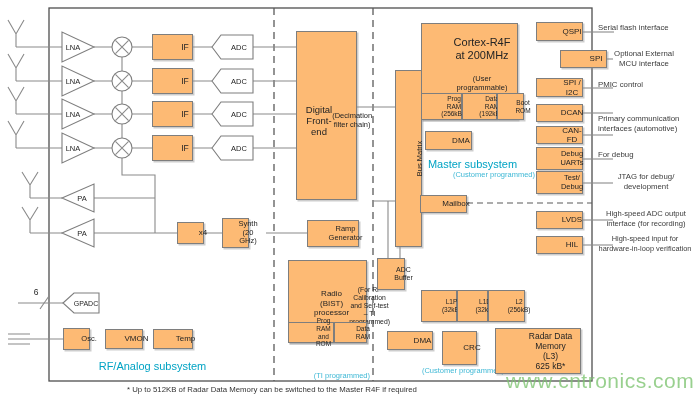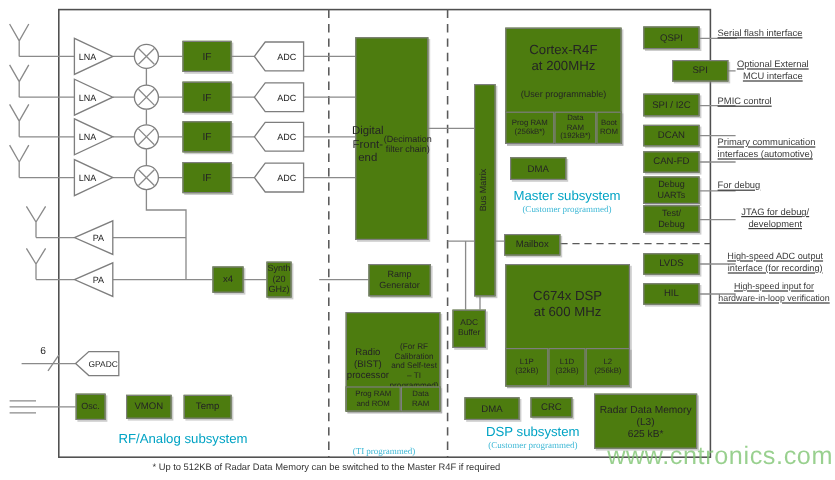--- a/index.html
+++ b/index.html
@@ -1,26 +1,26 @@
 <!DOCTYPE html>
 <html><head>
 <meta charset="utf-8">
 <style>
   html,body{margin:0;padding:0;background:#fff;}
   #stage{position:relative;width:696px;height:400px;background:#fff;overflow:hidden;
          font-family:"Liberation Sans",sans-serif;}
   #stage svg{position:absolute;left:0;top:0;}
-  .box{position:absolute;background:#4d7c0f;border:1px solid #7e7e7e;
+  .box{position:absolute;background:#fdba74;border:1px solid #7e7e7e;
        box-shadow:1.5px 1.5px 0 rgba(145,145,145,.45);
        display:flex;align-items:center;justify-content:center;
-       text-align:center;color:#242424;line-height:1.18;box-sizing:border-box;}
+       text-align:center;color:#242424;line-height:1.18;box-sizing:border-box;padding-left:25px;}
   .pre{white-space:pre-line;}
   .cyan{position:absolute;color:#00a3c4;font-weight:normal;text-align:center;line-height:1.1;}
-  .cyan-note{position:absolute;color:#41b9d6;font-weight:normal;text-align:center;font-family:Liberation Serif, serif;}
-  .ext{position:absolute;color:#3b3b3b;line-height:1.3;text-align:left;text-decoration:underline;}
+  .cyan-note{position:absolute;color:#41b9d6;font-weight:normal;text-align:right;}
+  .ext{position:absolute;color:#3b3b3b;line-height:1.3;text-align:left;}
   .rot span{transform:rotate(-90deg);white-space:nowrap;display:block;}
   .wm{position:absolute;color:#7dc470;opacity:.78;letter-spacing:.5px;font-weight:bold;}
   .foot{position:absolute;color:#333;}
   svg text{fill:#242424;font-family:"Liberation Sans",sans-serif;}
   svg .shape{fill:#fff;stroke:#7e7e7e;stroke-width:1.1;}
   svg .wire{stroke:#8a8a8a;stroke-width:1.1;fill:none;}
   svg .bound{stroke:#4f4f4f;stroke-width:1.3;fill:none;}
   svg .dash{stroke:#5a5a5a;stroke-width:1.3;fill:none;stroke-dasharray:7 5;}
   svg .dash2{stroke:#5a5a5a;stroke-width:1.1;fill:none;stroke-dasharray:6 4;}
 </style>
@@ -178,33 +178,28 @@
   <div class="box pre" style="left:462px;top:93px;width:35px;height:27px;font-size:6.5px">Data
 RAM
 (192kB*)</div>
   <div class="box pre" style="left:497px;top:93px;width:21px;height:27px;font-size:6.5px">Boot
 ROM</div>
   <div class="box" style="left:425px;top:131px;width:47px;height:19px;font-size:8px">DMA</div>
   <div class="cyan" style="left:410px;top:158px;width:125px;font-size:11px">Master subsystem</div>
   <div class="cyan-note" style="left:410px;top:170px;width:125px;font-size:7.5px">(Customer programmed)</div>
   <div class="box" style="left:420px;top:195px;width:47px;height:18px;font-size:8px">Mailbox</div>
 
-  <div class="box" style="left:421px;top:220px;width:104px;height:102px;flex-direction:column;padding-bottom:34px">
-    <div class="pre" style="font-size:11px">C674x DSP
-at 600 MHz</div>
-  </div>
   <div class="box pre" style="left:421px;top:290px;width:36px;height:32px;font-size:6.5px">L1P
 (32kB)</div>
   <div class="box pre" style="left:457px;top:290px;width:31px;height:32px;font-size:6.5px">L1D
 (32kB)</div>
   <div class="box pre" style="left:488px;top:290px;width:37px;height:32px;font-size:6.5px">L2
 (256kB)</div>
   <div class="box" style="left:387px;top:331px;width:46px;height:19px;font-size:8px">DMA</div>
-  <div class="box" style="left:442px;top:331px;width:35px;height:17px;font-size:8px">CRC</div>
-  <div class="cyan" style="left:384px;top:354px;width:120px;font-size:11px">DSP subsystem</div>
+  <div class="box" style="left:442px;top:331px;width:35px;height:34px;font-size:8px">CRC</div>
   <div class="cyan-note" style="left:384px;top:366px;width:120px;font-size:7.5px">(Customer programmed)</div>
   <div class="box pre" style="left:495px;top:328px;width:86px;height:46px;font-size:8.5px">Radar Data Memory
 (L3)
 625 kB*</div>
 
   <div class="box" style="left:536px;top:22px;width:47px;height:19px;font-size:8px">QSPI</div>
   <div class="box" style="left:560px;top:50px;width:47px;height:18px;font-size:8px">SPI</div>
   <div class="box" style="left:536px;top:78px;width:47px;height:19px;font-size:8px">SPI / I2C</div>
   <div class="box" style="left:536px;top:104px;width:47px;height:18px;font-size:8px">DCAN</div>
   <div class="box" style="left:536px;top:126px;width:47px;height:18px;font-size:8px">CAN-FD</div>

